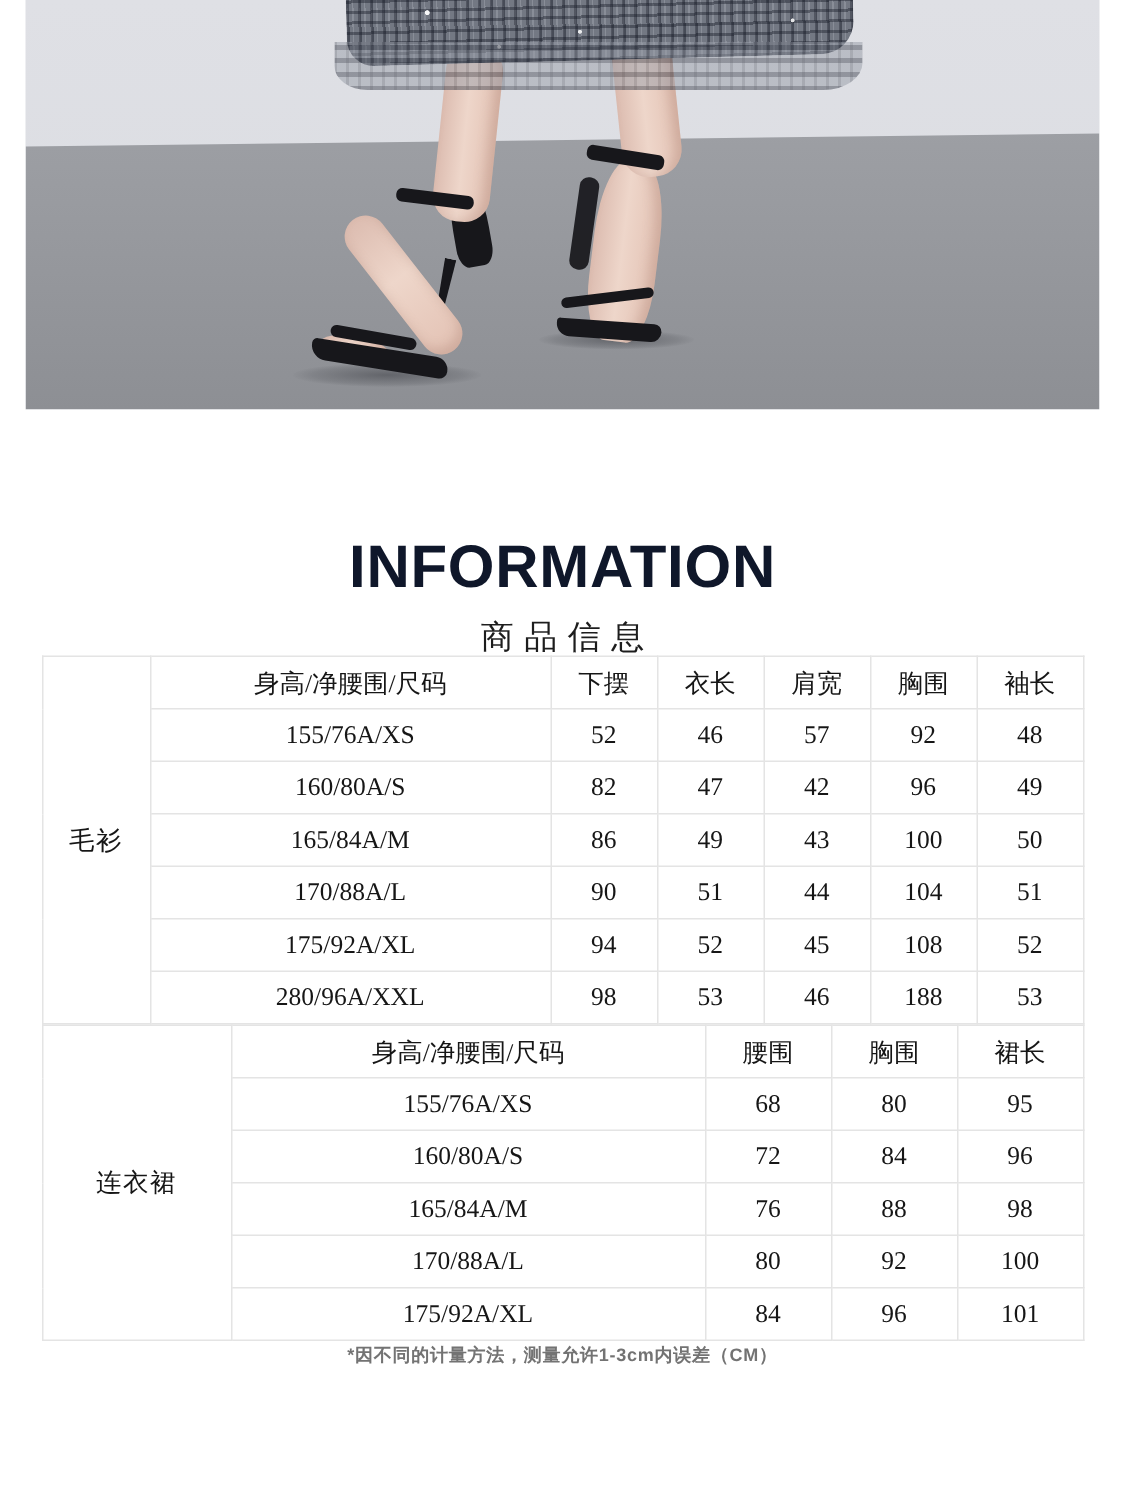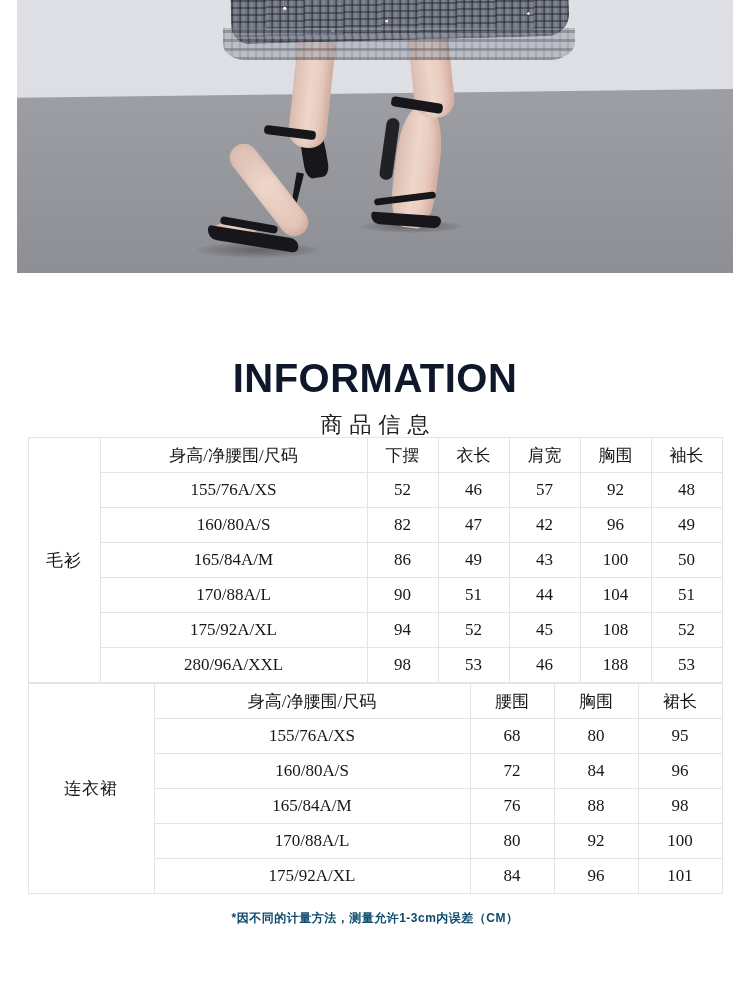--- a/index.html
+++ b/index.html
@@ -76,22 +76,22 @@
   table.size-table td{
     border:1px solid #e4e4e4;height:34px;text-align:center;vertical-align:middle;
     padding:0;overflow:hidden;white-space:nowrap;
   }
   .table-sweater .col-product{width:71px;}
   .table-sweater .col-spec{width:266px;}
   .table-dress .col-product{width:125px;}
   .table-dress .col-spec{width:315px;}
   .product-cell{font-size:17px;letter-spacing:1px;}
   
-  .footnote{margin-top:16px;text-align:center;font-size:12px;font-weight:700;
-    color:#0c4a6e;letter-spacing:.5px;}
+  .footnote{margin-top:1px;text-align:center;font-size:12px;font-weight:700;
+    color:#737373;letter-spacing:.5px;}
 </style>
 </head>
 <body>
 
 <div class="hero">
   <div class="floor"></div>
   <div class="shoe-shadow shadow-left"></div>
   <div class="shoe-shadow shadow-right"></div>
   <div class="shoe heel-counter-left"></div>
   <div class="shoe stiletto-left"></div>

